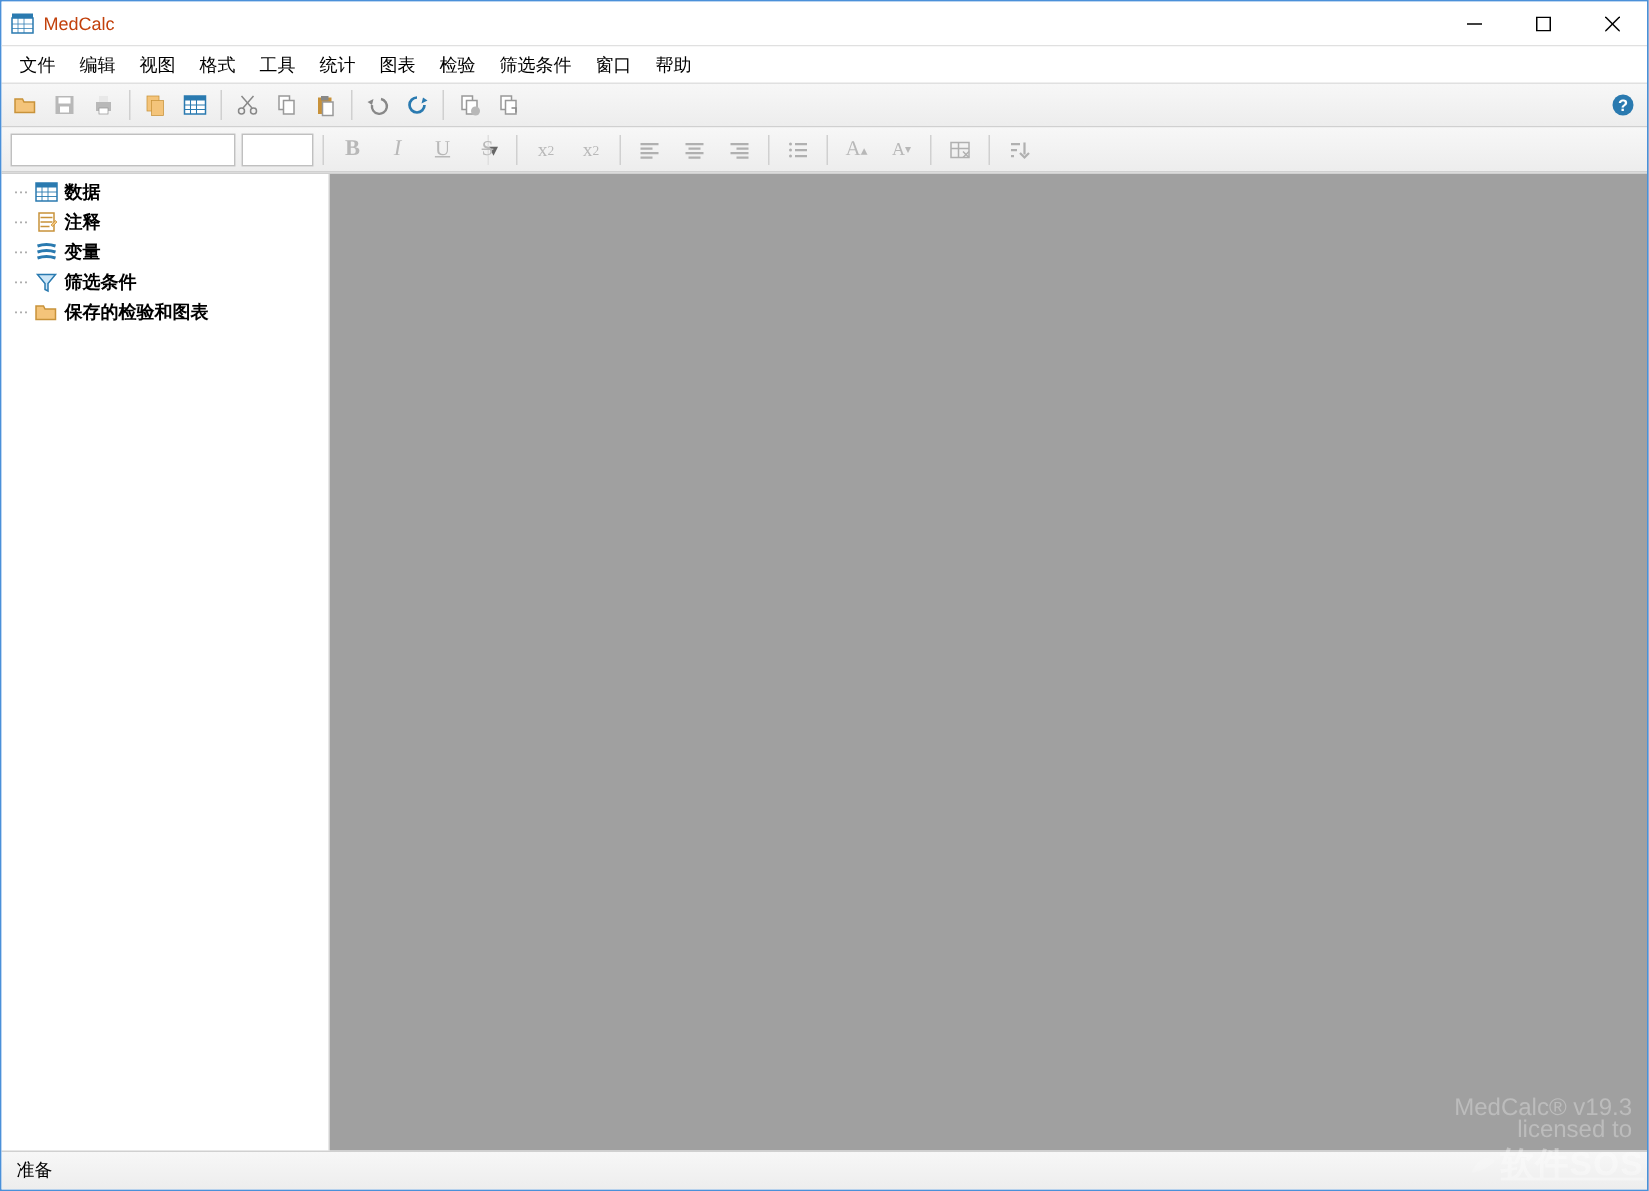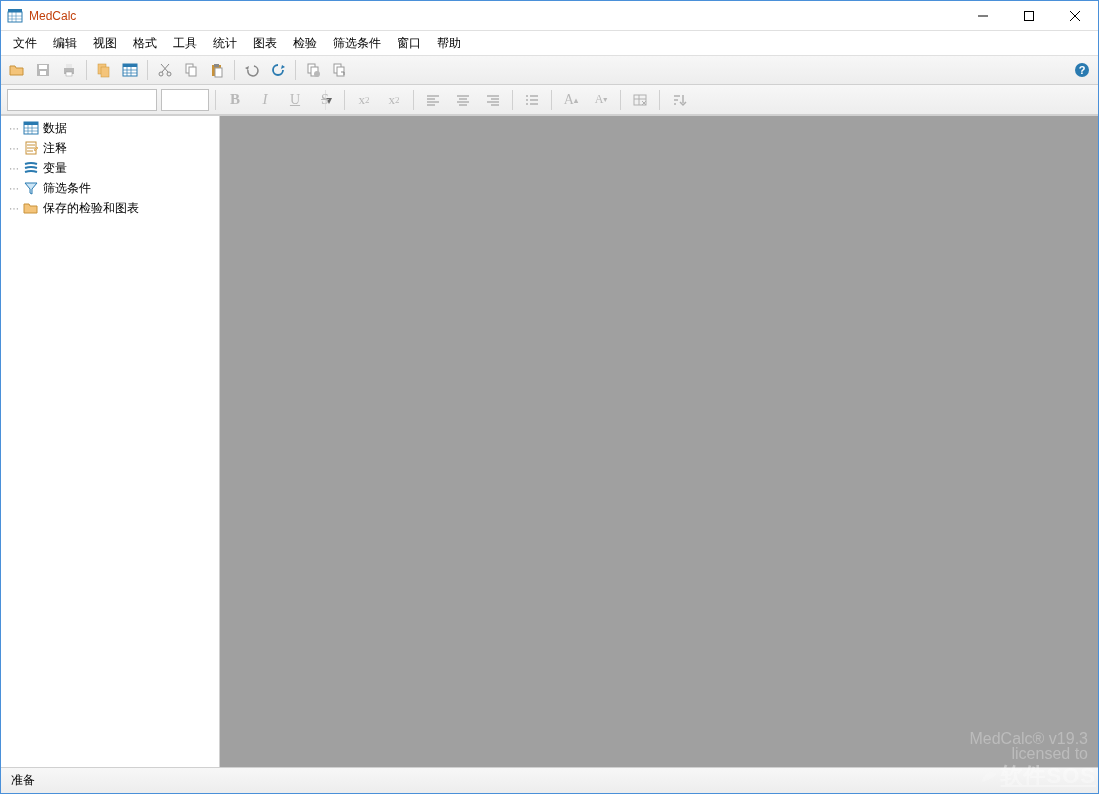--- a/index.html
+++ b/index.html
@@ -38,21 +38,21 @@
   .fbtn svg { width: 16px; height: 16px; }
   .fsep { width: 1px; height: 20px; background: #d0d0d0; margin: 0 2px; }
 
   
   .body { flex: 1; display: flex; min-height: 0; border-top: 1px solid #d0d0d0; }
   .sidebar { width: 219px; background: #fff; border-right: 1px solid #d0d0d0; overflow: auto; padding-top: 2px; }
   .tree-node { display: flex; align-items: center; height: 20px; padding-left: 8px; gap: 4px; cursor: pointer; }
   .tree-dots { width: 10px; color: #999; font-size: 10px; letter-spacing: -1px; }
   .tree-icon { width: 16px; height: 16px; display: flex; align-items: center; justify-content: center; }
   .tree-icon svg { width: 16px; height: 16px; }
-  .tree-label { font-size: 12px; }
+  .tree-label { font-size: 12px; font-weight: bold; }
   .content { flex: 1; background: #a0a0a0; position: relative; }
   .content-splitter { position: absolute; left: 0; top: 0; width: 4px; height: 100%; cursor: ew-resize; }
   .watermark { position: absolute; right: 10px; bottom: 6px; text-align: right; color: #bcbcbc; font-size: 16px; line-height: 15px; }
 
   
   .statusbar { height: 26px; background: linear-gradient(#f7f7f7, #ededed); border-top: 1px solid #d0d0d0; display: flex; align-items: center; padding: 0 10px; font-size: 12px; position: relative; }
   .overlay-logo { position: absolute; right: 2px; bottom: 2px; opacity: 0.35; color: #fff; font-size: 22px; font-weight: bold; letter-spacing: 1px; pointer-events: none; display:flex; align-items:center; gap:0;text-decoration:underline; }
   .overlay-logo svg { width: 24px; height: 24px; }
 </style>
 </head>

